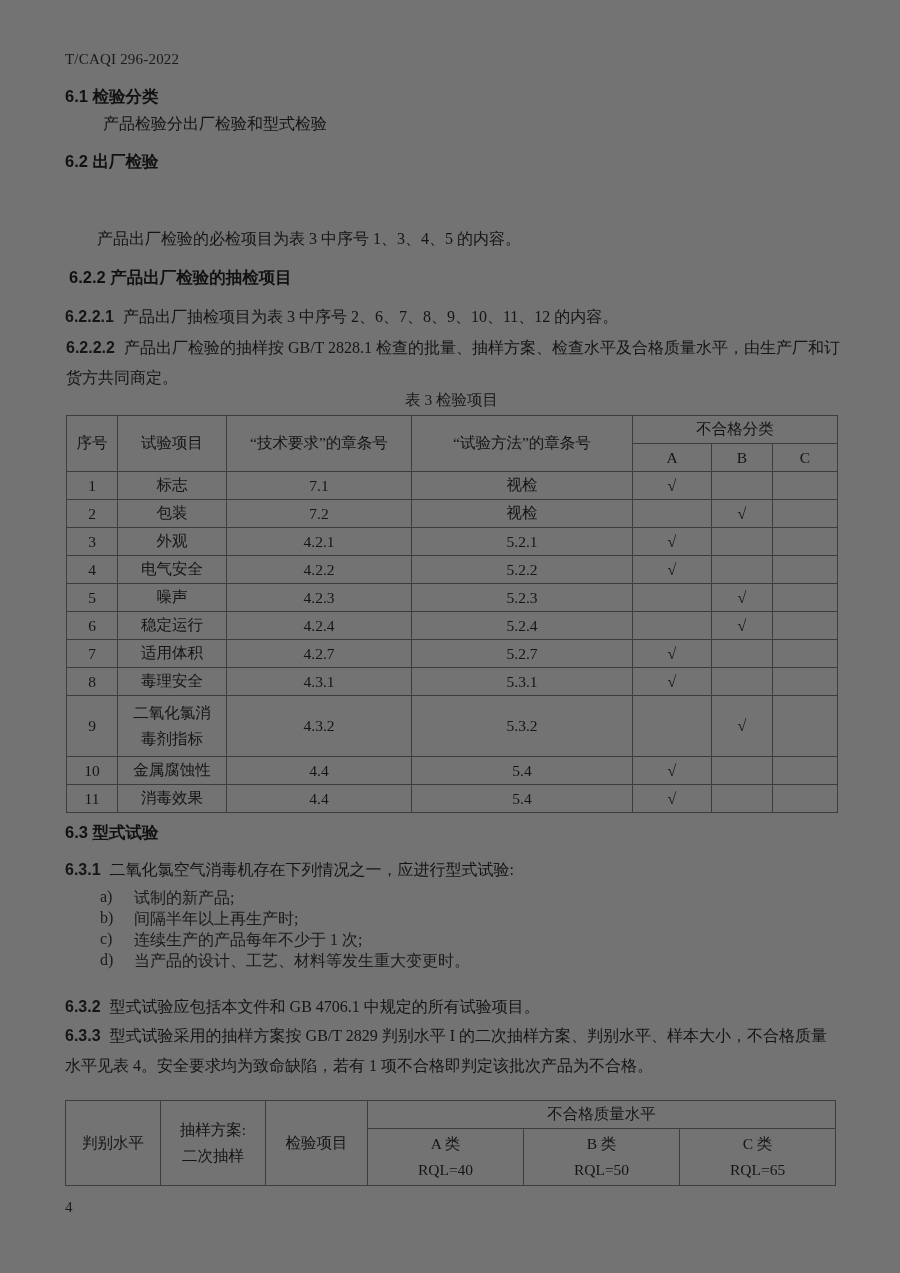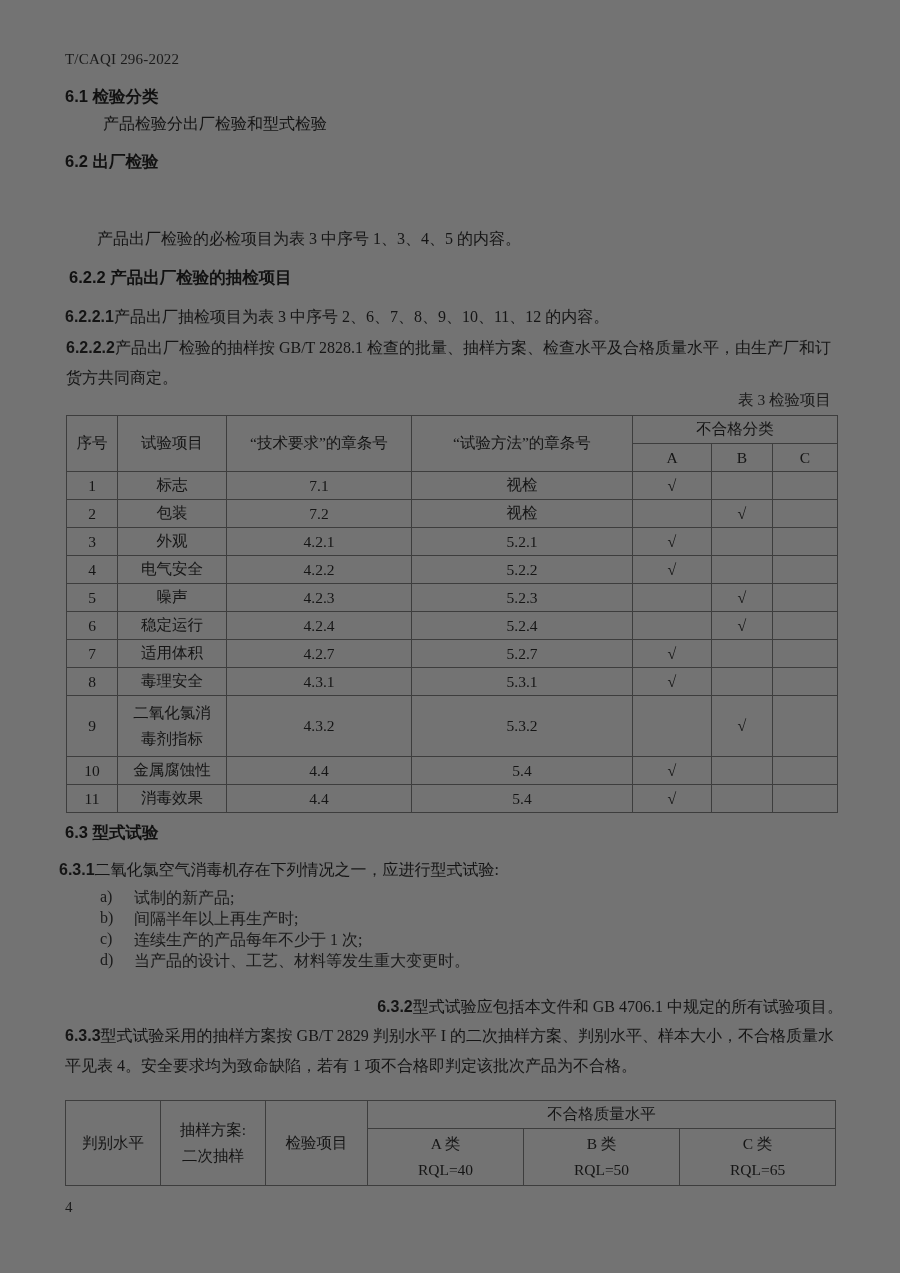--- a/index.html
+++ b/index.html
@@ -1,21 +1,21 @@
 <!DOCTYPE html>
 <html><head>
 <meta charset="utf-8">
 <style>
   html,body{margin:0;padding:0;background:#ffffff;}
   .page{position:relative;width:900px;height:1273px;background:#737373;color:#1a1a1a;overflow:hidden;}
   .abs{position:absolute;}
   .scan-header{font:15px "Liberation Serif","DejaVu Serif",serif;letter-spacing:0.2px;}
   .h{font:bold 16.5px "Liberation Sans","DejaVu Sans",sans-serif;color:#111;}
   .para{font:16px "Liberation Serif","DejaVu Serif",serif;color:#151515;}
-  .clause-num{font:bold 16px "Liberation Sans","DejaVu Sans",sans-serif;}
+  .clause-num{font:bold 16px "Liberation Sans","DejaVu Sans",sans-serif;margin-right:9px;}
   .wrap2{line-height:30px;}
   .caption{font:15.5px "Liberation Serif","DejaVu Serif",serif;text-align:center;}
   table{border-collapse:collapse;table-layout:fixed;}
   td{border:1px solid #3d3d3d;text-align:center;vertical-align:middle;
      font:15.5px "Liberation Serif","DejaVu Serif",serif;color:#151515;padding:0 4px;overflow:hidden;}
   .t3 tr{height:28px;}
   .t3 tr.tall{height:56px;}
   .t3 td.wrap{line-height:26px;padding:4px 10px;}
   .t4 tr.r1{height:28px;}
   .t4 tr.r2{height:57px;}
@@ -42,21 +42,21 @@
   <div class="abs h" style="top:267px;left:69px;">6.2.2 产品出厂检验的抽检项目</div>
 
   <div class="abs para" style="top:307px;left:65px;width:775px;">
     <span class="clause-num">6.2.2.1</span><span>产品出厂抽检项目为表 3 中序号 2、6、7、8、9、10、11、12 的内容。</span>
   </div>
 
   <div class="abs para wrap2" style="top:333px;left:66px;width:775px;">
     <span class="clause-num">6.2.2.2</span><span>产品出厂检验的抽样按 GB/T 2828.1 检查的批量、抽样方案、检查水平及合格质量水平，由生产厂和订货方共同商定。</span>
   </div>
 
-  <div class="abs caption" style="top:390px;left:58px;width:773px;text-align:right;">表 3 检验项目</div>
+  <div class="abs caption" style="top:390px;left:65px;width:773px;">表 3 检验项目</div>
 
   <table class="abs t3" style="top:415px;left:66px;width:771px;">
     <colgroup>
       <col style="width:51px">
         <col style="width:109px">
         <col style="width:185px">
       <col style="width:221px">
         <col style="width:79px">
         <col style="width:61px">
         <col style="width:65px">
@@ -173,21 +173,21 @@
           <td>5.4</td>
           <td class="check">√</td>
           <td></td>
           <td></td>
         </tr>
       </tbody>
   </table>
 
   <div class="abs h" style="top:822px;left:65px;">6.3 型式试验</div>
 
-  <div class="abs para" style="top:860px;left:59px;width:778px;">
+  <div class="abs para" style="top:860px;left:65px;width:778px;">
     <span class="clause-num">6.3.1</span><span>二氧化氯空气消毒机存在下列情况之一，应进行型式试验:</span>
   </div>
 
   <div class="abs" style="top:888px;left:100px;">
       <div class="li">
         <span class="lab">a)</span>
         <span>试制的新产品;</span>
       </div>
       <div class="li">
         <span class="lab">b)</span>
@@ -196,21 +196,21 @@
       <div class="li">
         <span class="lab">c)</span>
         <span>连续生产的产品每年不少于 1 次;</span>
       </div>
       <div class="li">
         <span class="lab">d)</span>
         <span>当产品的设计、工艺、材料等发生重大变更时。</span>
       </div>
     </div>
 
-  <div class="abs para" style="top:997px;left:65px;width:778px;text-align:right;">
+  <div class="abs para" style="top:997px;left:65px;width:778px;">
     <span class="clause-num">6.3.2</span><span>型式试验应包括本文件和 GB 4706.1 中规定的所有试验项目。</span>
   </div>
 
   <div class="abs para wrap2" style="top:1021px;left:65px;width:778px;">
     <span class="clause-num">6.3.3</span><span>型式试验采用的抽样方案按 GB/T 2829 判别水平 I 的二次抽样方案、判别水平、样本大小，不合格质量水平见表 4。安全要求均为致命缺陷，若有 1 项不合格即判定该批次产品为不合格。</span>
   </div>
 
 
   <table class="abs t4" style="top:1100px;left:65px;width:770px;">
     <colgroup>

